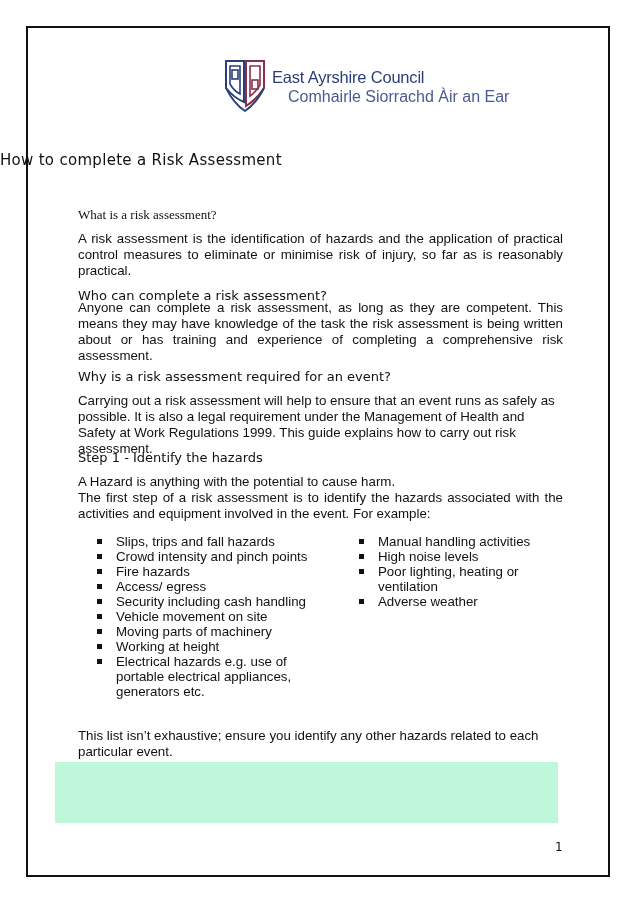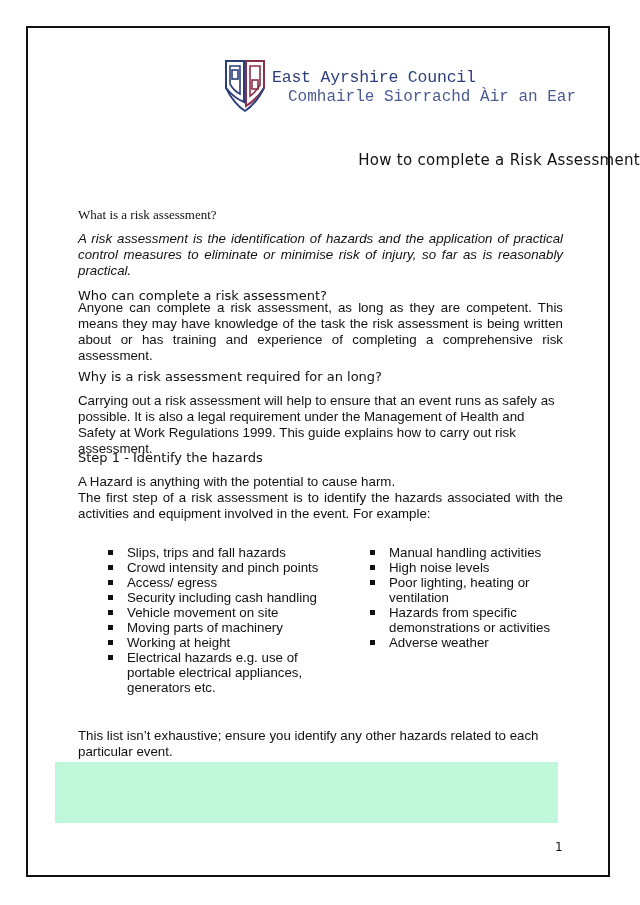--- a/index.html
+++ b/index.html
@@ -1,28 +1,28 @@
 <!DOCTYPE html>
 <html><head>
 <meta charset="utf-8">
 <style>
   html, body { margin:0; padding:0; background:#ffffff; }
   body { width:640px; height:905px; position:relative; overflow:hidden;
          font-family:"Liberation Sans", sans-serif; color:#111; }
   .page { position:absolute; left:26px; top:26px; width:584px; height:851px;
           border:2px solid #111; box-sizing:border-box; }
-  .logo { position:absolute; left:224px; top:58px; width:200px; height:56px;font-family:Liberation Mono, monospace; }
+  .logo { position:absolute; left:224px; top:58px; width:200px; height:56px; }
   .logo svg { position:absolute; left:0; top:0; }
   .logo .name { position:absolute; left:48px; top:10px; font-size:16.5px; color:#2c3e7a; white-space:nowrap; letter-spacing:-0.2px; }
   .logo .gaelic { position:absolute; left:64px; top:30px; font-size:16px; color:#4a5a92; white-space:nowrap; }
-  .title { position:absolute; left:0; width:640px; top:151px; text-align:right; font-size:15px; letter-spacing:0.3px; font-family:"DejaVu Sans", sans-serif; font-weight:normal; }
+  .title { position:absolute; left:0; width:640px; top:151px; text-align:left; font-size:15px; letter-spacing:0.3px; font-family:"DejaVu Sans", sans-serif; font-weight:normal; }
   .h { position:absolute; left:78px; font-size:13px; font-family:"DejaVu Sans", sans-serif; }
   .p { position:absolute; left:78px; width:485px; font-size:13.3px; line-height:16px; text-align:justify; }
   .p.left { text-align:left; }
-  ul.col { position:absolute; margin:11px; padding:0; list-style:none; font-size:13.3px; line-height:15px; }
+  ul.col { position:absolute; margin:0; padding:0; list-style:none; font-size:13.3px; line-height:15px; }
   ul.col li { position:relative; padding-left:38px; }
   ul.col li .b { position:absolute; left:19px; top:5px; width:5px; height:5px; background:#111; }
   .green { position:absolute; left:55px; top:762px; width:503px; height:61px; background:#bff7da; }
   .pnum { position:absolute; left:555px; top:840px; font-size:12px; font-family:"DejaVu Sans", sans-serif; }
 </style>
 </head>
 <body>
 
 <div class="page"></div>
 
@@ -36,48 +36,48 @@
     <rect x="28" y="22" width="6" height="9" fill="none" stroke="#8a2f4a" stroke-width="1.6"></rect>
     <path d="M2 30 Q10 46 21 53 Q32 46 40 30" fill="none" stroke="#2c3e7a" stroke-width="1.8"></path>
   </svg>
   <div class="name">East Ayrshire Council</div>
   <div class="gaelic">Comhairle Siorrachd Àir an Ear</div>
 </div>
 
 <div class="title">How to complete a Risk Assessment</div>
 
 <div class="h" style="top:207px;font-family:Liberation Serif, serif;">What is a risk assessment?</div>
-<div class="p" style="top:231px;font-style:italic;">A risk assessment is the identification of hazards and the application of practical control measures to eliminate or minimise risk of injury, so far as is reasonably practical.</div>
+<div class="p" style="top:231px;">A risk assessment is the identification of hazards and the application of practical control measures to eliminate or minimise risk of injury, so far as is reasonably practical.</div>
 
 <div class="h" style="top:288px;">Who can complete a risk assessment?</div>
 <div class="p" style="top:300px;">Anyone can complete a risk assessment, as long as they are competent. This means they may have knowledge of the task the risk assessment is being written about or has training and experience of completing a comprehensive risk assessment.</div>
 
-<div class="h" style="top:369px;">Why is a risk assessment required for an long?</div>
+<div class="h" style="top:369px;">Why is a risk assessment required for an event?</div>
 <div class="p left" style="top:393px;">Carrying out a risk assessment will help to ensure that an event runs as safely as possible. It is also a legal requirement under the Management of Health and Safety at Work Regulations 1999. This guide explains how to carry out risk assessment.</div>
 
 <div class="h" style="top:450px;">Step 1 - Identify the hazards</div>
 <div class="p left" style="top:474px;">A Hazard is anything with the potential to cause harm.</div>
 <div class="p" style="top:490px;">The first step of a risk assessment is to identify the hazards associated with the activities and equipment involved in the event. For example:</div>
 
 <ul class="col" style="left:78px; top:534px; width:250px;">
   <li><span class="b"></span><span>Slips, trips and fall hazards</span></li>
   <li><span class="b"></span><span>Crowd intensity and pinch points</span></li>
+  <li><span class="b"></span><span>Fire hazards</span></li>
   <li><span class="b"></span><span>Access/ egress</span></li>
   <li><span class="b"></span><span>Security including cash handling</span></li>
   <li><span class="b"></span><span>Vehicle movement on site</span></li>
   <li><span class="b"></span><span>Moving parts of machinery</span></li>
   <li><span class="b"></span><span>Working at height</span></li>
   <li><span class="b"></span><span>Electrical hazards e.g. use of portable electrical appliances, generators etc.</span></li>
 </ul>
 
 <ul class="col" style="left:340px; top:534px; width:240px;">
   <li><span class="b"></span><span>Manual handling activities</span></li>
   <li><span class="b"></span><span>High noise levels</span></li>
   <li><span class="b"></span><span>Poor lighting, heating or ventilation</span></li>
-  <li><span class="b"></span><span>Hazards from specific demonstrations or activities</span></li>
   <li><span class="b"></span><span>Adverse weather</span></li>
 </ul>
 
 <div class="p left" style="top:728px; width:470px;">This list isn’t exhaustive; ensure you identify any other hazards related to each particular event.</div>
 
 <div class="green"></div>
 
 <div class="pnum">1</div>
 
 </body></html>

